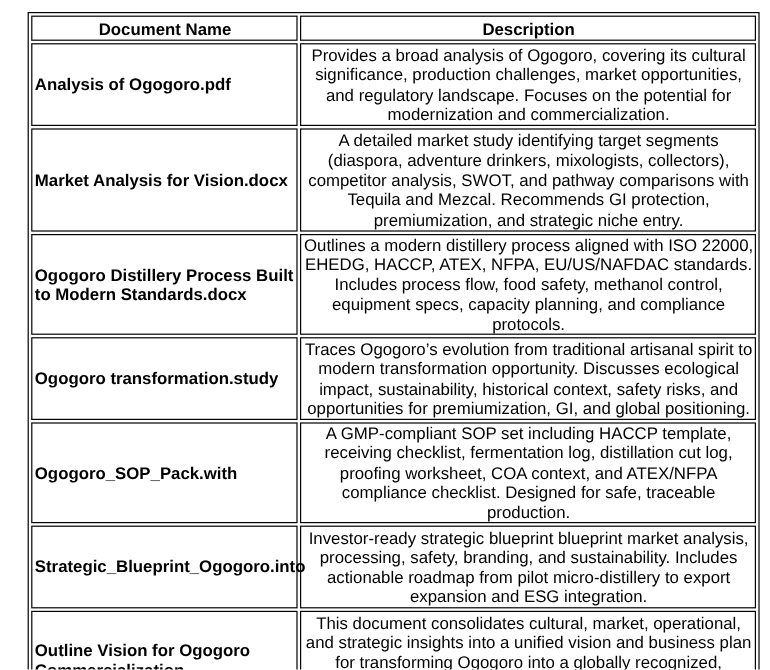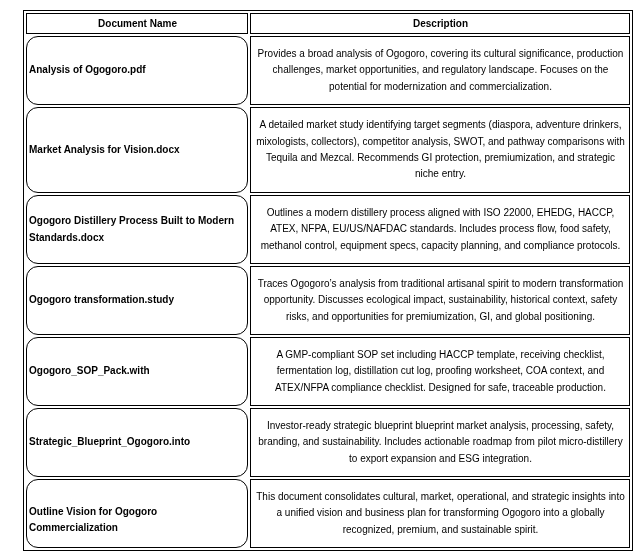--- a/index.html
+++ b/index.html
@@ -21,36 +21,35 @@
       top: 10px;
       width: 610px;
       border: 1px solid #000;
       border-collapse: separate;
       border-spacing: 2px;
       table-layout: fixed;
     }
     .doc-table th, .doc-table td {
       border: 1px solid #000;
       padding: 0 1px 0 2px;
-      font-size: 10px;
+      font-size: 14px;
       line-height: 16.4px;
       vertical-align: middle;
     }
     .doc-table th {
       font-weight: bold;
       text-align: center;
       height: 18px;
       padding-top: 1px;
     }
     .col-name { width: 222px; }
     .col-desc { width: auto; }
     .doc-table td.name-cell {
       font-weight: bold;
       text-align: left;
-      border-radius: 12px;
     }
     .doc-table td.desc-cell {
       text-align: center;
     }
   </style>
 </head>
 <body>
 
 <table class="doc-table">
   <colgroup>
@@ -71,21 +70,21 @@
     <tr style="height:86px">
       <td class="name-cell">Market Analysis for Vision.docx</td>
       <td class="desc-cell">A detailed market study identifying target segments (diaspora, adventure drinkers, mixologists, collectors), competitor analysis, SWOT, and pathway comparisons with Tequila and Mezcal. Recommends GI protection, premiumization, and strategic niche entry.</td>
     </tr>
     <tr style="height:69px">
       <td class="name-cell">Ogogoro Distillery Process Built to Modern Standards.docx</td>
       <td class="desc-cell">Outlines a modern distillery process aligned with ISO 22000, EHEDG, HACCP, ATEX, NFPA, EU/US/NAFDAC standards. Includes process flow, food safety, methanol control, equipment specs, capacity planning, and compliance protocols.</td>
     </tr>
     <tr style="height:69px">
       <td class="name-cell">Ogogoro transformation.study</td>
-      <td class="desc-cell">Traces Ogogoro’s analysis from traditional artisanal spirit to modern transformation opportunity. Discusses ecological impact, sustainability, historical context, safety risks, and opportunities for premiumization, GI, and global positioning.</td>
+      <td class="desc-cell">Traces Ogogoro’s evolution from traditional artisanal spirit to modern transformation opportunity. Discusses ecological impact, sustainability, historical context, safety risks, and opportunities for premiumization, GI, and global positioning.</td>
     </tr>
     <tr style="height:69px">
       <td class="name-cell">Ogogoro_SOP_Pack.with</td>
       <td class="desc-cell">A GMP-compliant SOP set including HACCP template, receiving checklist, fermentation log, distillation cut log, proofing worksheet, COA context, and ATEX/NFPA compliance checklist. Designed for safe, traceable production.</td>
     </tr>
     <tr style="height:69px">
       <td class="name-cell">Strategic_Blueprint_Ogogoro.into</td>
       <td class="desc-cell">Investor-ready strategic blueprint blueprint market analysis, processing, safety, branding, and sustainability. Includes actionable roadmap from pilot micro-distillery to export expansion and ESG integration.</td>
     </tr>
     <tr style="height:69px">

